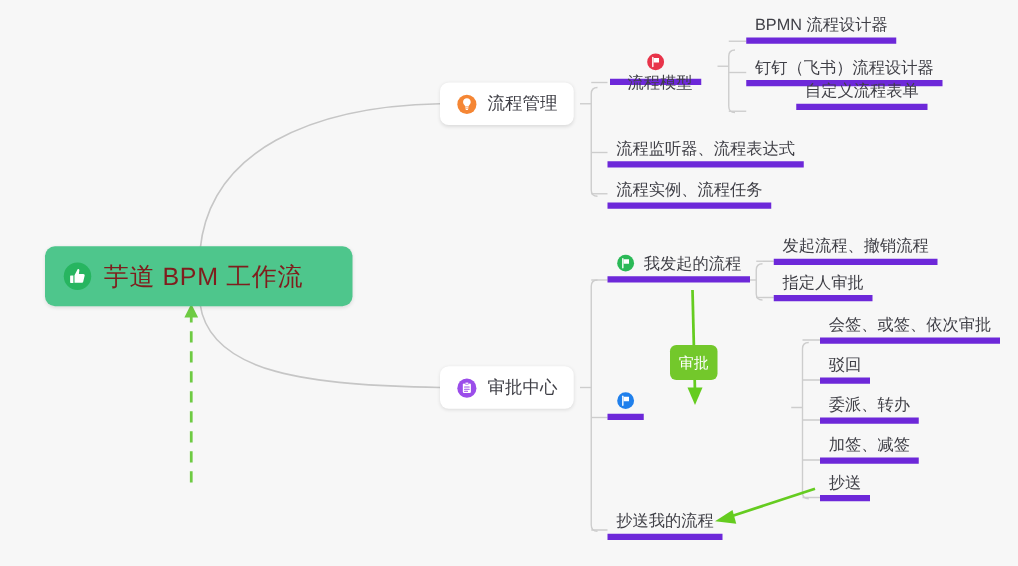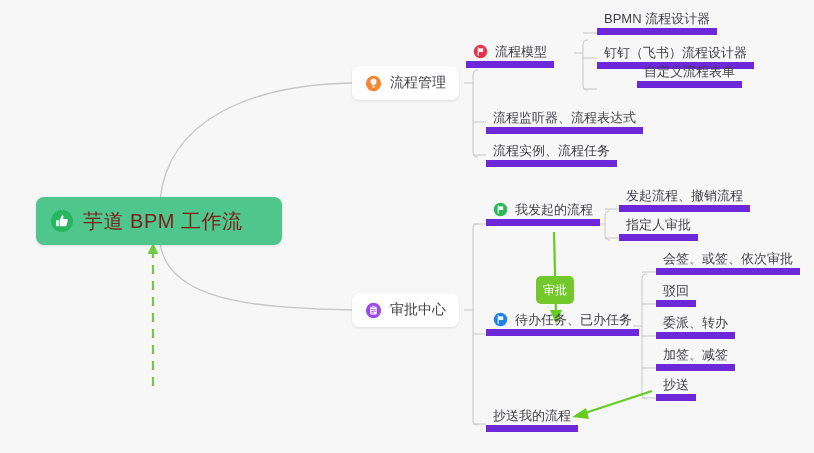--- a/index.html
+++ b/index.html
@@ -52,21 +52,21 @@
     font-size:14px;color:#3f3f46;margin-left:8px;
   }
 
   
   .leaf{
     position:absolute;
     display:flex;align-items:center;
     height:26px;
     padding:0 7px 0 7px;
     box-sizing:border-box;
-    border-bottom:7px solid #6d28d9;
+    border-bottom:5px solid #6d28d9;
     white-space:nowrap;
   }
   .leaf .leaf-label{
     font-size:13px;color:#3f3f46;
   }
   .leaf .leaf-label.with-ico{margin-left:7px;}
 
   
   .chip{
     position:absolute;
@@ -177,21 +177,21 @@
         <path d="M10,4.2 C12.0,4.2 13.6,5.8 13.6,7.8 C13.6,9.1 12.9,10.0 12.3,10.7
                  C11.9,11.2 11.7,11.5 11.7,12.0 L8.3,12.0 C8.3,11.5 8.1,11.2 7.7,10.7
                  C7.1,10.0 6.4,9.1 6.4,7.8 C6.4,5.8 8.0,4.2 10,4.2 Z" fill="#ffffff"></path>
         <rect x="8.4" y="12.8" width="3.2" height="1.1" rx=".55" fill="#ffffff"></rect>
         <rect x="8.8" y="14.4" width="2.4" height="1.0" rx=".5" fill="#ffffff"></rect>
       </svg>
     </span>
     <span class="card-label">流程管理</span>
   </div>
 
-  <div class="leaf" style="left:466px;top:42px;">
+  <div class="leaf" style="left:488px;top:42px;flex-direction:column;">
     <span class="ico">
       <svg width="15" height="15" viewBox="0 0 20 20">
         <circle cx="10" cy="10" r="9" fill="#e8344a"></circle>
         <path d="M7.0,5.2 L7.0,15.0" stroke="#ffffff" stroke-width="1.5" stroke-linecap="round"></path>
         <path d="M7.8,5.8 L13.6,5.8 L13.6,10.6 L7.8,10.6 Z" fill="#ffffff"></path>
       </svg>
     </span>
     <span class="leaf-label with-ico">流程模型</span>
   </div>
 
@@ -237,21 +237,20 @@
   </div>
 
   <div class="leaf" style="left:486px;top:310px;">
     <span class="ico">
       <svg width="15" height="15" viewBox="0 0 20 20">
         <circle cx="10" cy="10" r="9" fill="#2080ec"></circle>
         <path d="M7.0,5.2 L7.0,15.0" stroke="#ffffff" stroke-width="1.5" stroke-linecap="round"></path>
         <path d="M7.8,5.8 L13.6,5.8 L13.6,10.6 L7.8,10.6 Z" fill="#ffffff"></path>
       </svg>
     </span>
-    <span class="leaf-label with-ico">待办任务、已办任务</span>
   </div>
 
   <div class="leaf" style="left:486px;top:406px;">
     <span class="leaf-label">抄送我的流程</span>
   </div>
 
   <div class="leaf" style="left:619px;top:186px;">
     <span class="leaf-label">发起流程、撤销流程</span>
   </div>
   <div class="leaf" style="left:619px;top:215px;">

